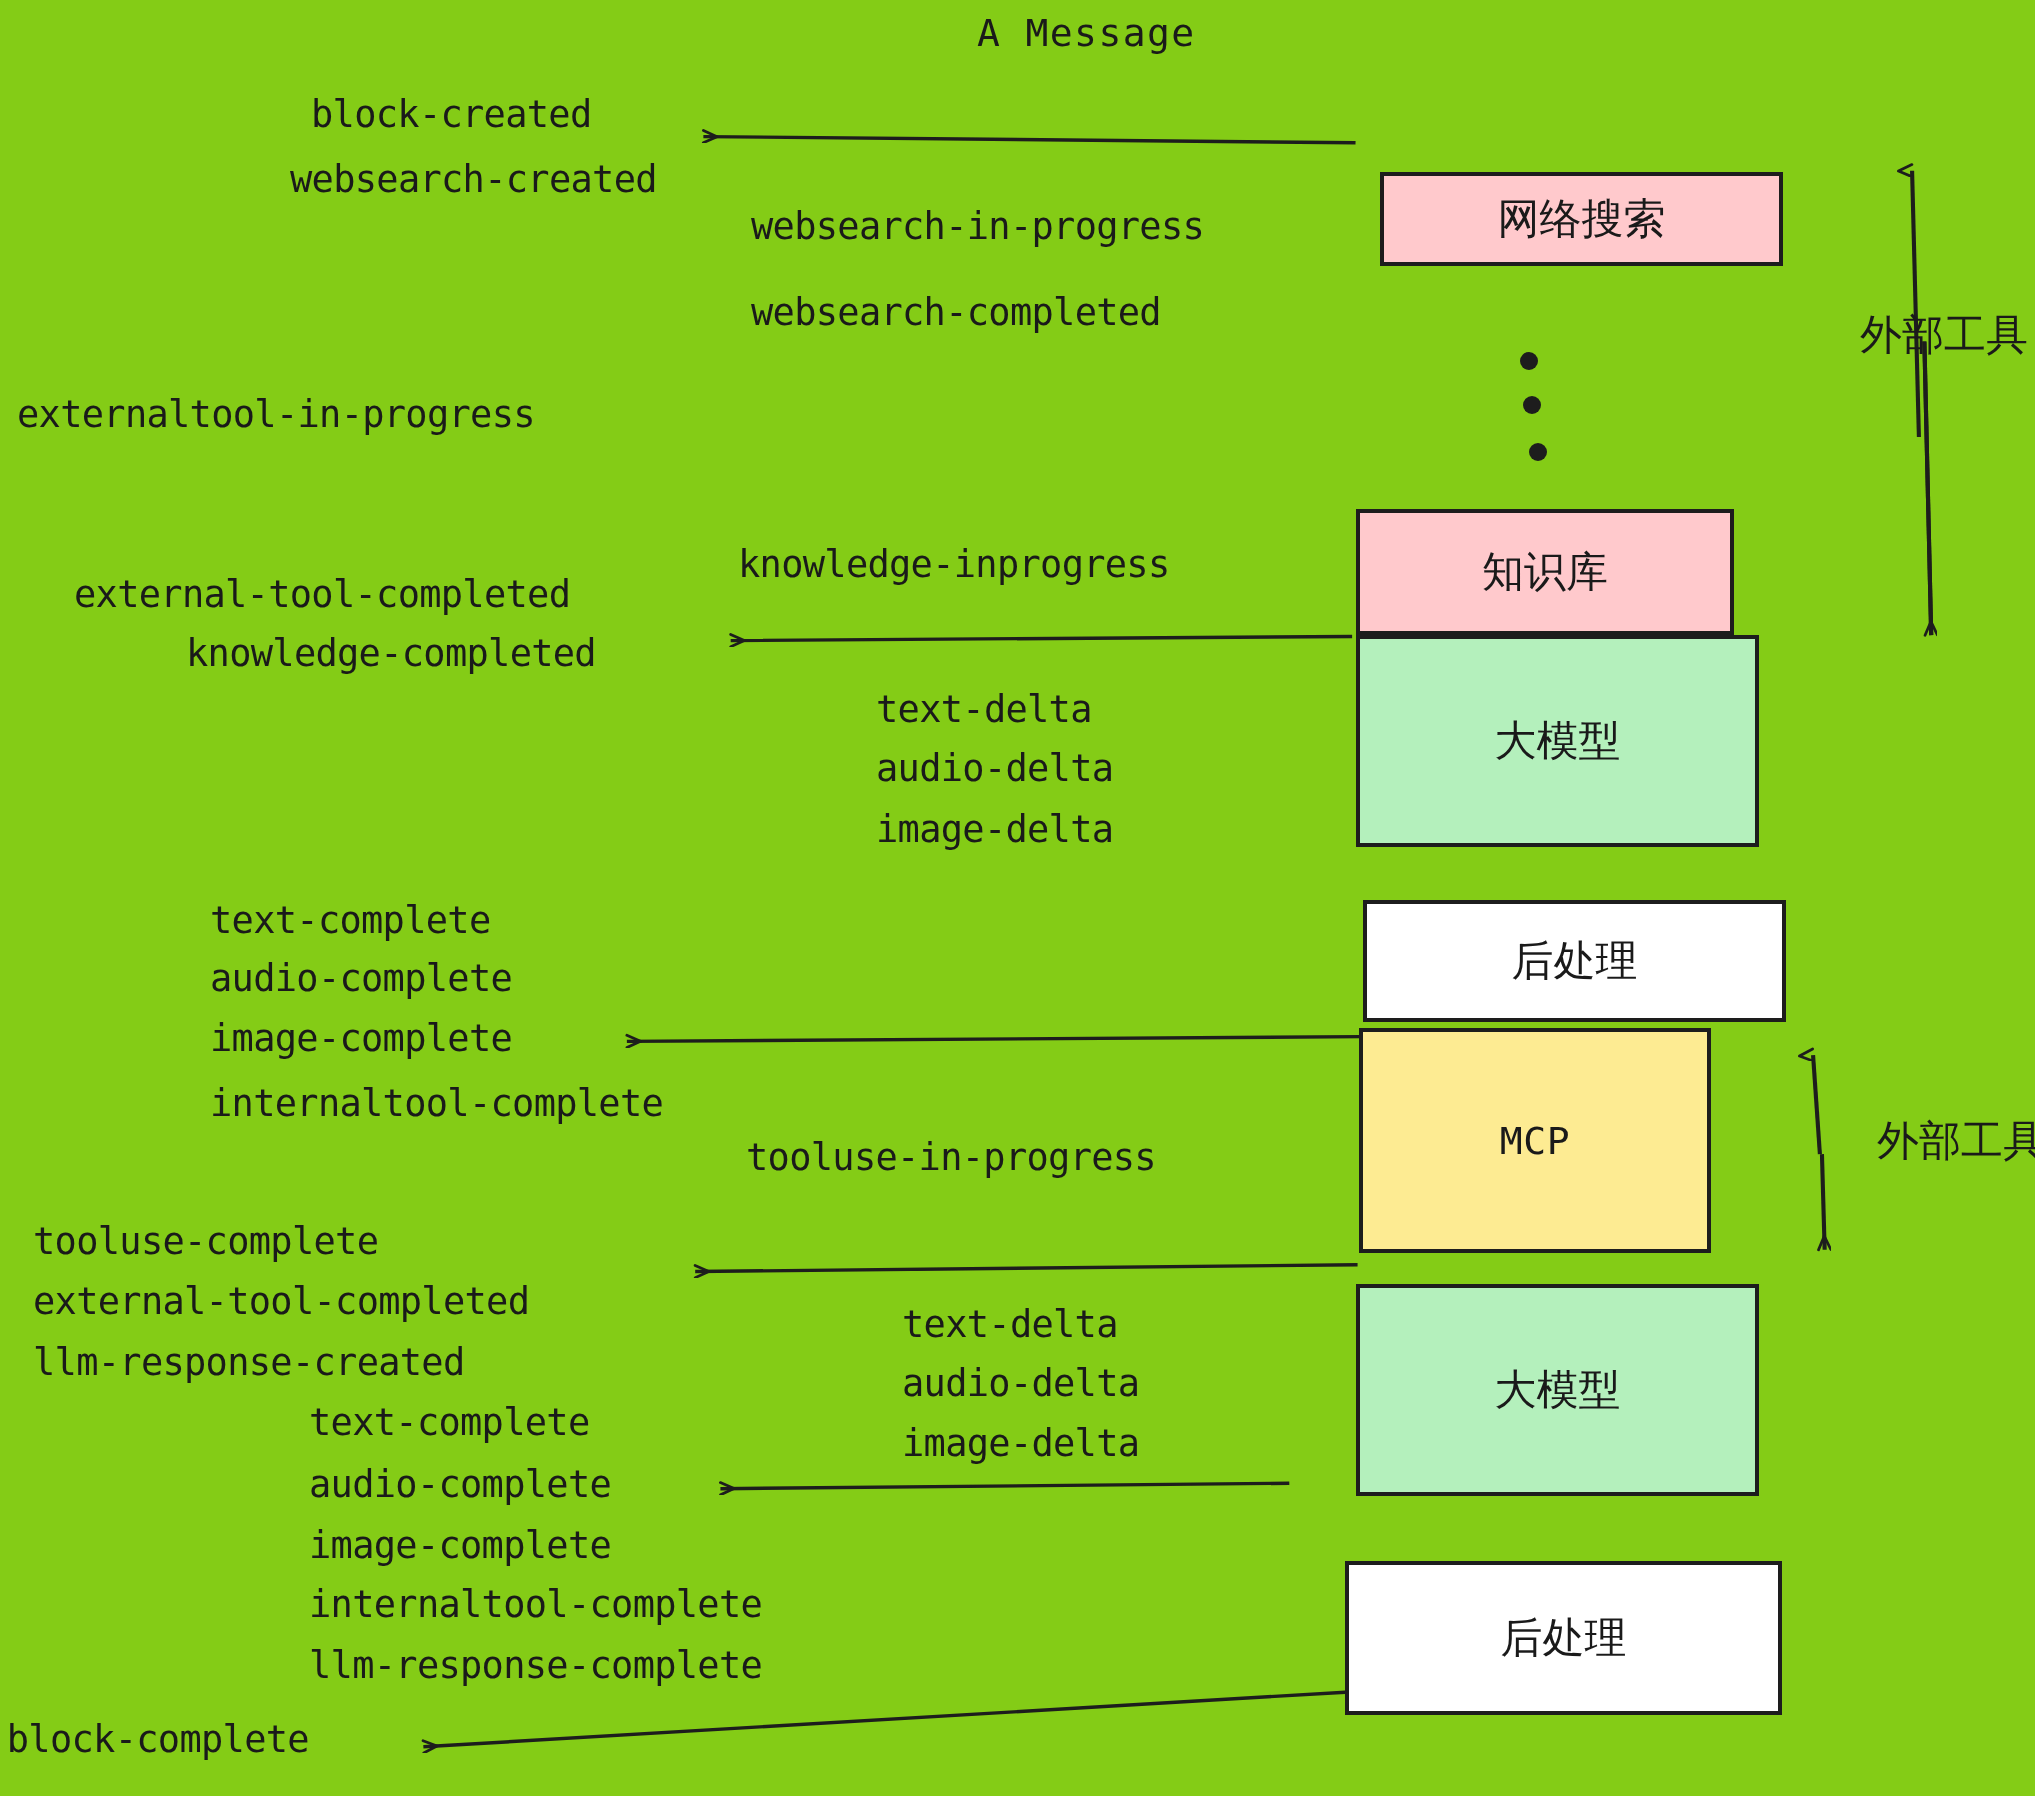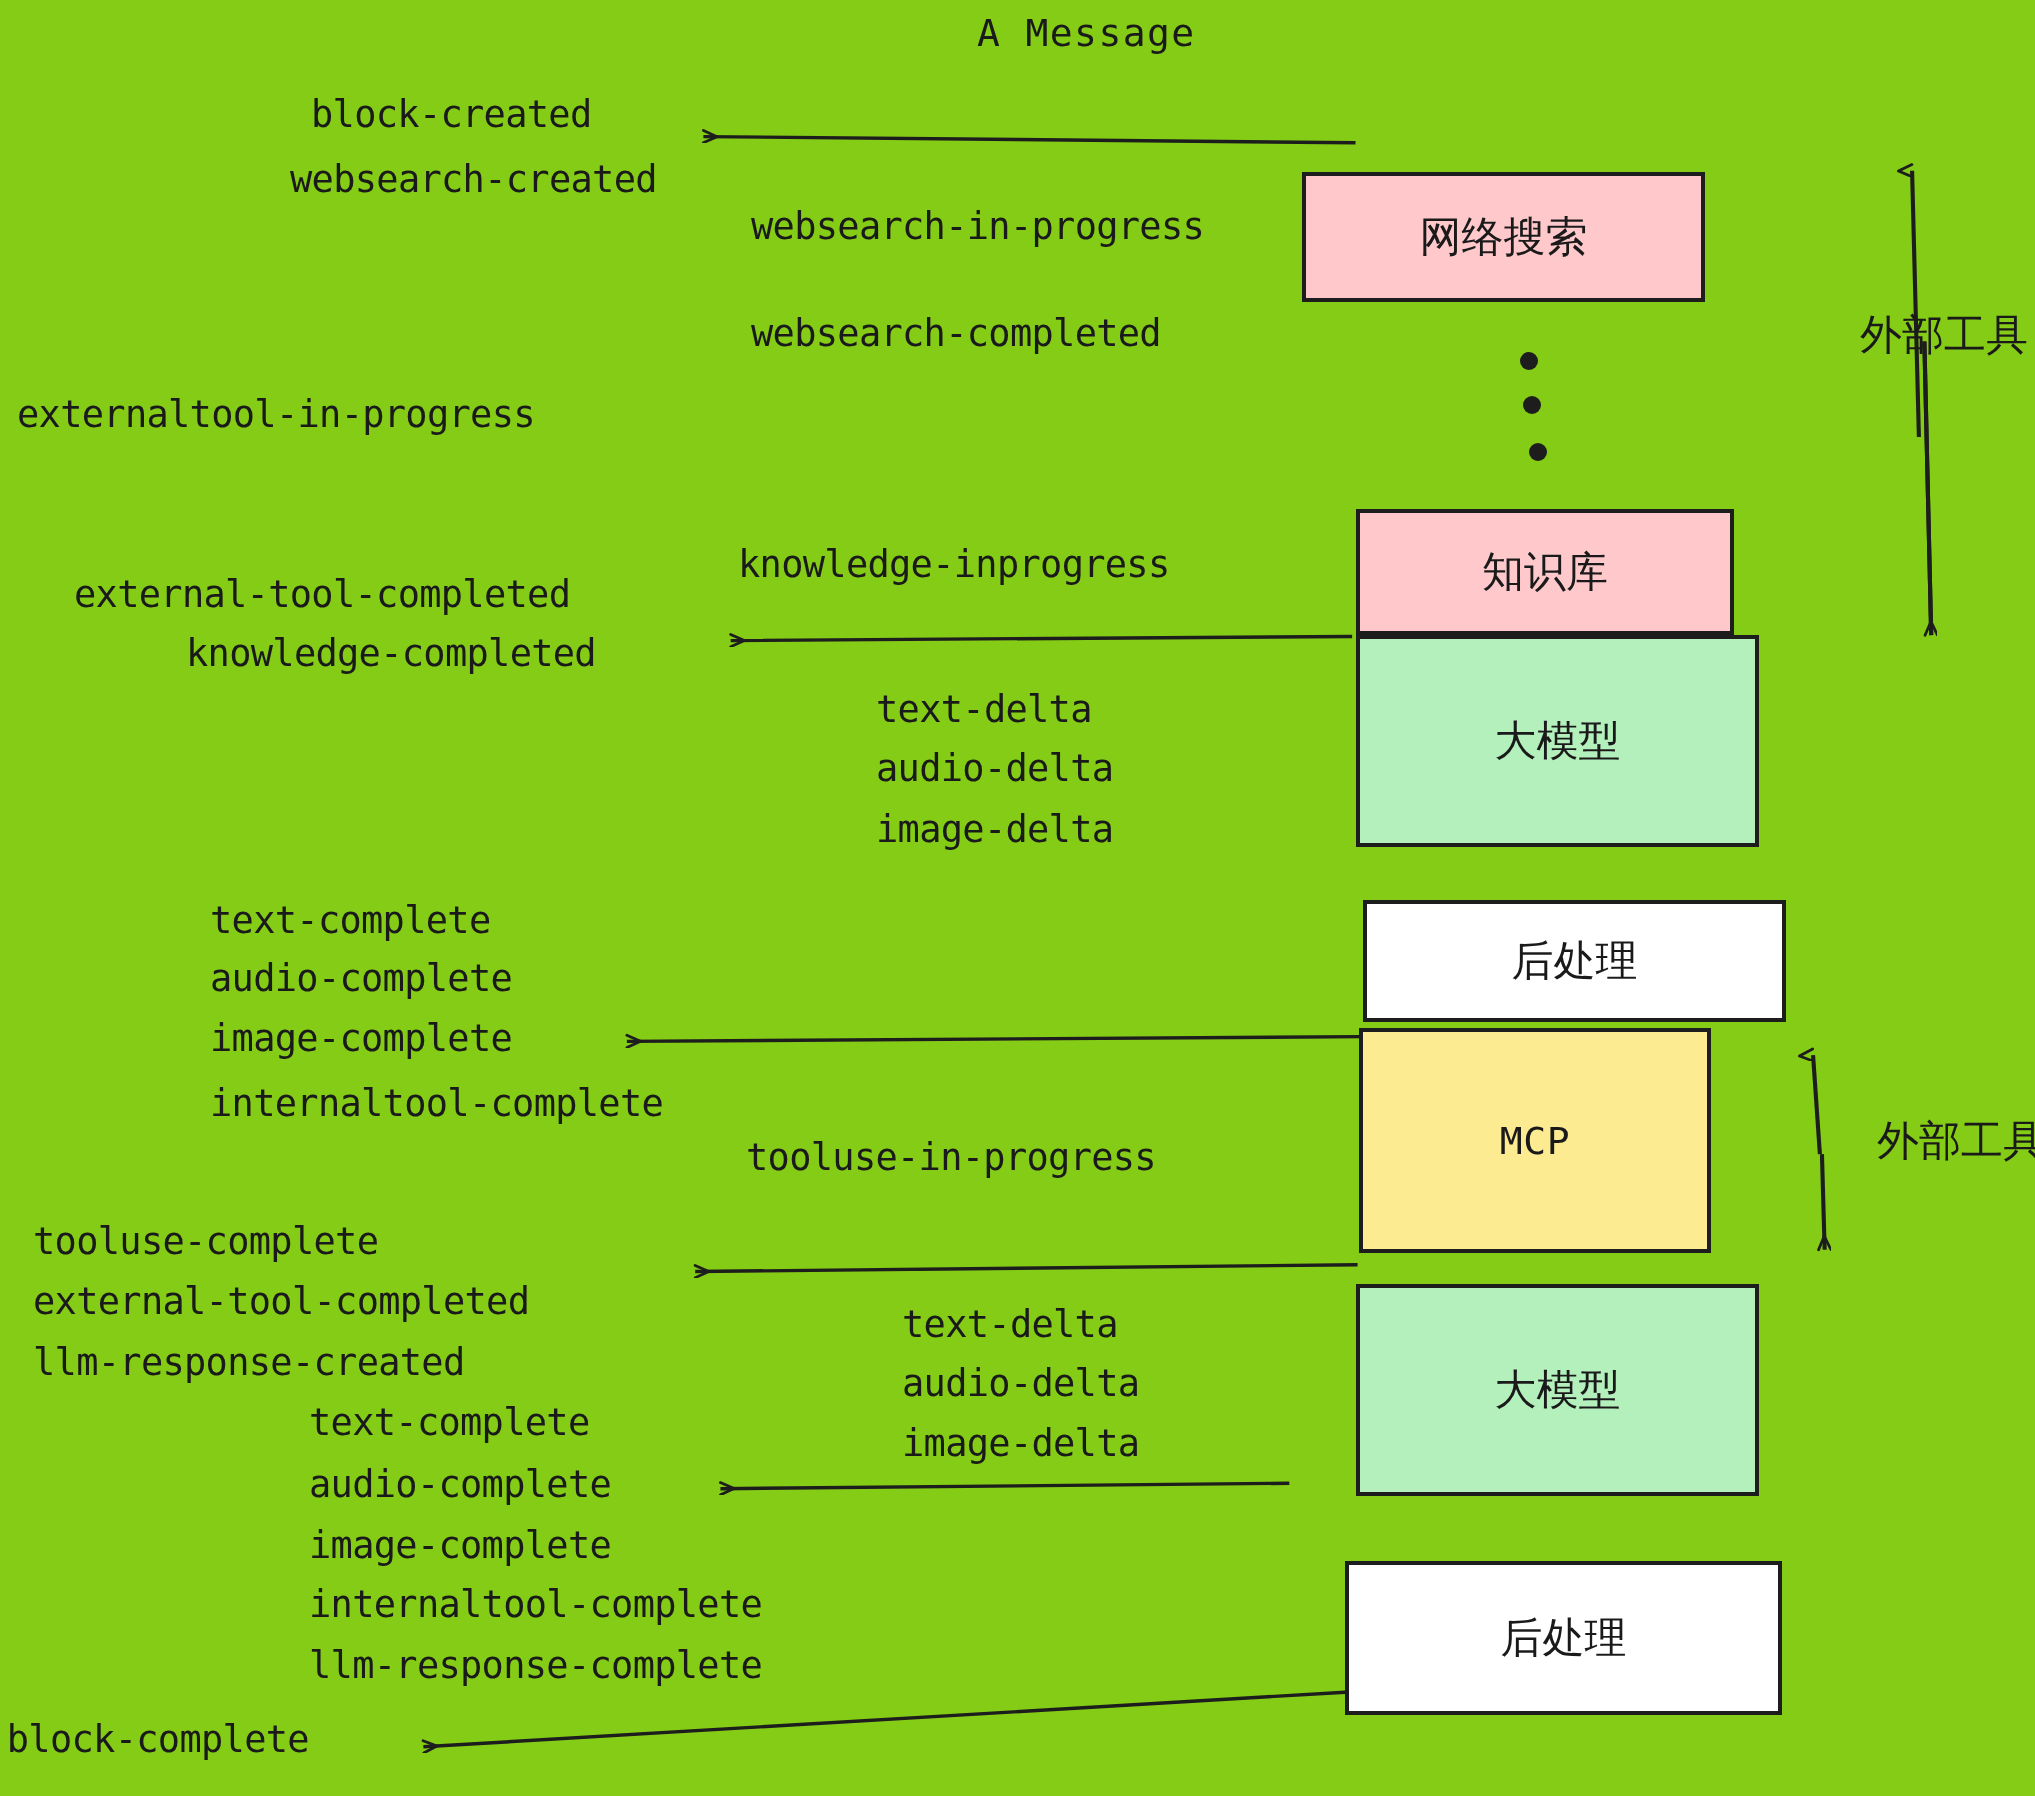--- a/index.html
+++ b/index.html
@@ -113,21 +113,21 @@
       <path d="M2668,1690 L2672,1830" marker-end="url(#ahead)"></path>
     </g>
   </svg>
 
   <div class="title" style="left:977px; top:13.7px;">A Message</div>
 
   <div id="events">
       <div class="evt" style="left: 311px; top: 96px;">block-created</div>
       <div class="evt" style="left: 290px; top: 161px;">websearch-created</div>
       <div class="evt" style="left: 751px; top: 208px;">websearch-in-progress</div>
-      <div class="evt" style="left: 751px; top: 294px; margin-top: 21px;">websearch-completed</div>
+      <div class="evt" style="left: 751px; top: 294px;">websearch-completed</div>
       <div class="evt" style="left: 17px; top: 396px;">externaltool-in-progress</div>
       <div class="evt" style="left: 738px; top: 546px;">knowledge-inprogress</div>
       <div class="evt" style="left: 74px; top: 576px;">external-tool-completed</div>
       <div class="evt" style="left: 186px; top: 635px; text-align: center;">knowledge-completed</div>
       <div class="evt" style="left: 876px; top: 691px;">text-delta</div>
       <div class="evt" style="left: 876px; top: 750px;">audio-delta</div>
       <div class="evt" style="left: 876px; top: 811px;">image-delta</div>
       <div class="evt" style="left: 210px; top: 902px;">text-complete</div>
       <div class="evt" style="left: 210px; top: 960px;">audio-complete</div>
       <div class="evt" style="left: 210px; top: 1020px;">image-complete</div>
@@ -140,21 +140,21 @@
       <div class="evt" style="left: 902px; top: 1365px;">audio-delta</div>
       <div class="evt" style="left: 902px; top: 1425px;">image-delta</div>
       <div class="evt" style="left: 309px; top: 1404px;">text-complete</div>
       <div class="evt" style="left: 309px; top: 1466px;">audio-complete</div>
       <div class="evt" style="left: 309px; top: 1527px;">image-complete</div>
       <div class="evt" style="left: 309px; top: 1586px;">internaltool-complete</div>
       <div class="evt" style="left: 309px; top: 1647px;">llm-response-complete</div>
       <div class="evt" style="left: 6.8px; top: 1721px;">block-complete</div>
     </div>
   <div id="nodes">
-      <div class="node" style="left: 1302px; top: 172px; width: 403px; height: 130px; background: rgb(255, 201, 204);">
+      <div class="node" style="left: 1380px; top: 172px; width: 403px; height: 94px; background: rgb(255, 201, 204);">
         <span>网络搜索</span>
       </div>
       <div class="node" style="left: 1356px; top: 509px; width: 378px; height: 126px; background: rgb(255, 201, 204);">
         <span>知识库</span>
       </div>
       <div class="node" style="left: 1356px; top: 635px; width: 403px; height: 212px; background: rgb(180, 240, 188);">
         <span>大模型</span>
       </div>
       <div class="node" style="left: 1363px; top: 900px; width: 423px; height: 122px; background: rgb(255, 255, 255);">
         <span>后处理</span>

